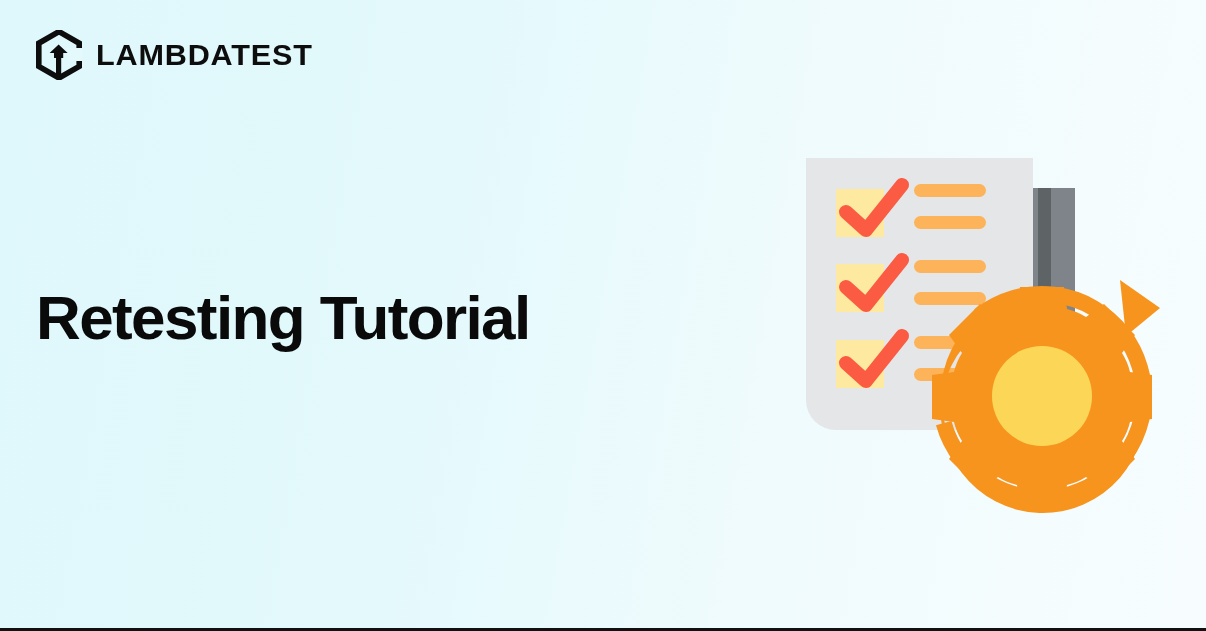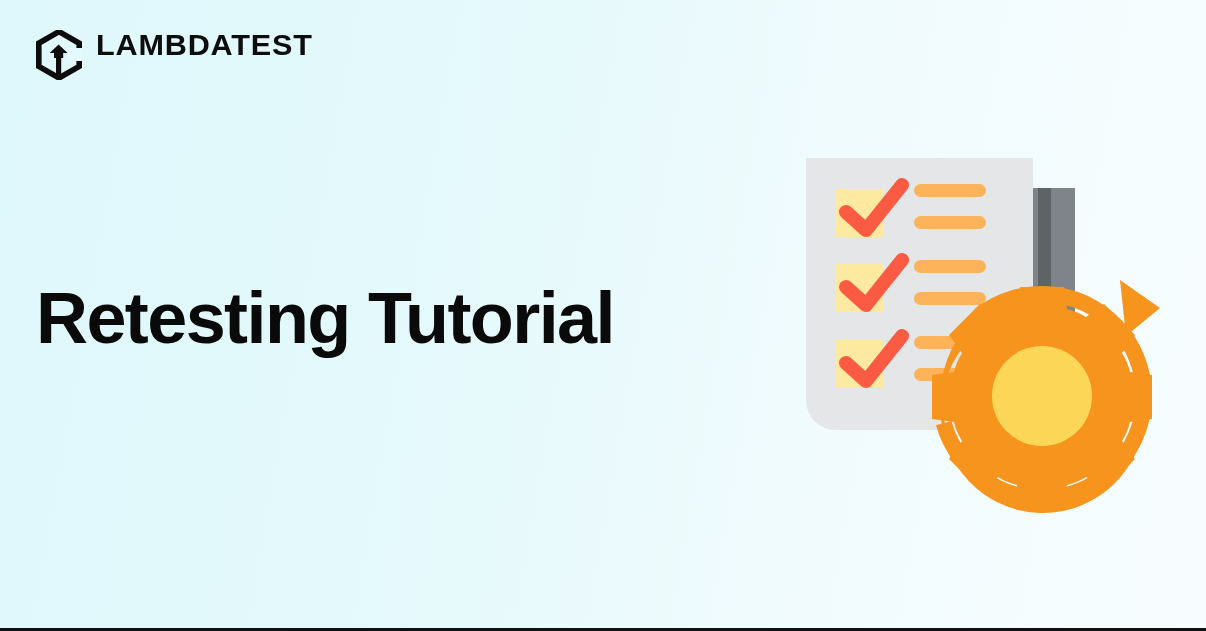--- a/index.html
+++ b/index.html
@@ -23,20 +23,21 @@
     background: linear-gradient(100deg, #dff8fb 0%, #e3f9fc 34%, #f0fbfd 66%, #f7fdfe 100%);
     overflow: hidden;
   }
 
   
   .brand {
     position: absolute;
     left: 36px;
     top: 30px;
     display: flex;
+    align-items: center;
     gap: 14px;
   }
   .brand-mark {
     width: 46px;
     height: 50px;
     display: block;
   }
   .brand-name {
     font-family: "Liberation Sans", sans-serif;
     font-weight: 700;
@@ -50,21 +51,21 @@
   }
 
   
   .headline {
     position: absolute;
     left: 36px;
     top: 270px;
     margin: 0;
     font-family: "Liberation Sans", sans-serif;
     font-weight: 700;
-    font-size: 72px;
+    font-size: 62px;
     line-height: 96px;
     letter-spacing: -1.6px;
     color: #0a0a0a;
     white-space: nowrap;
   }
 
   
   .illustration {
     position: absolute;
     left: 790px;

